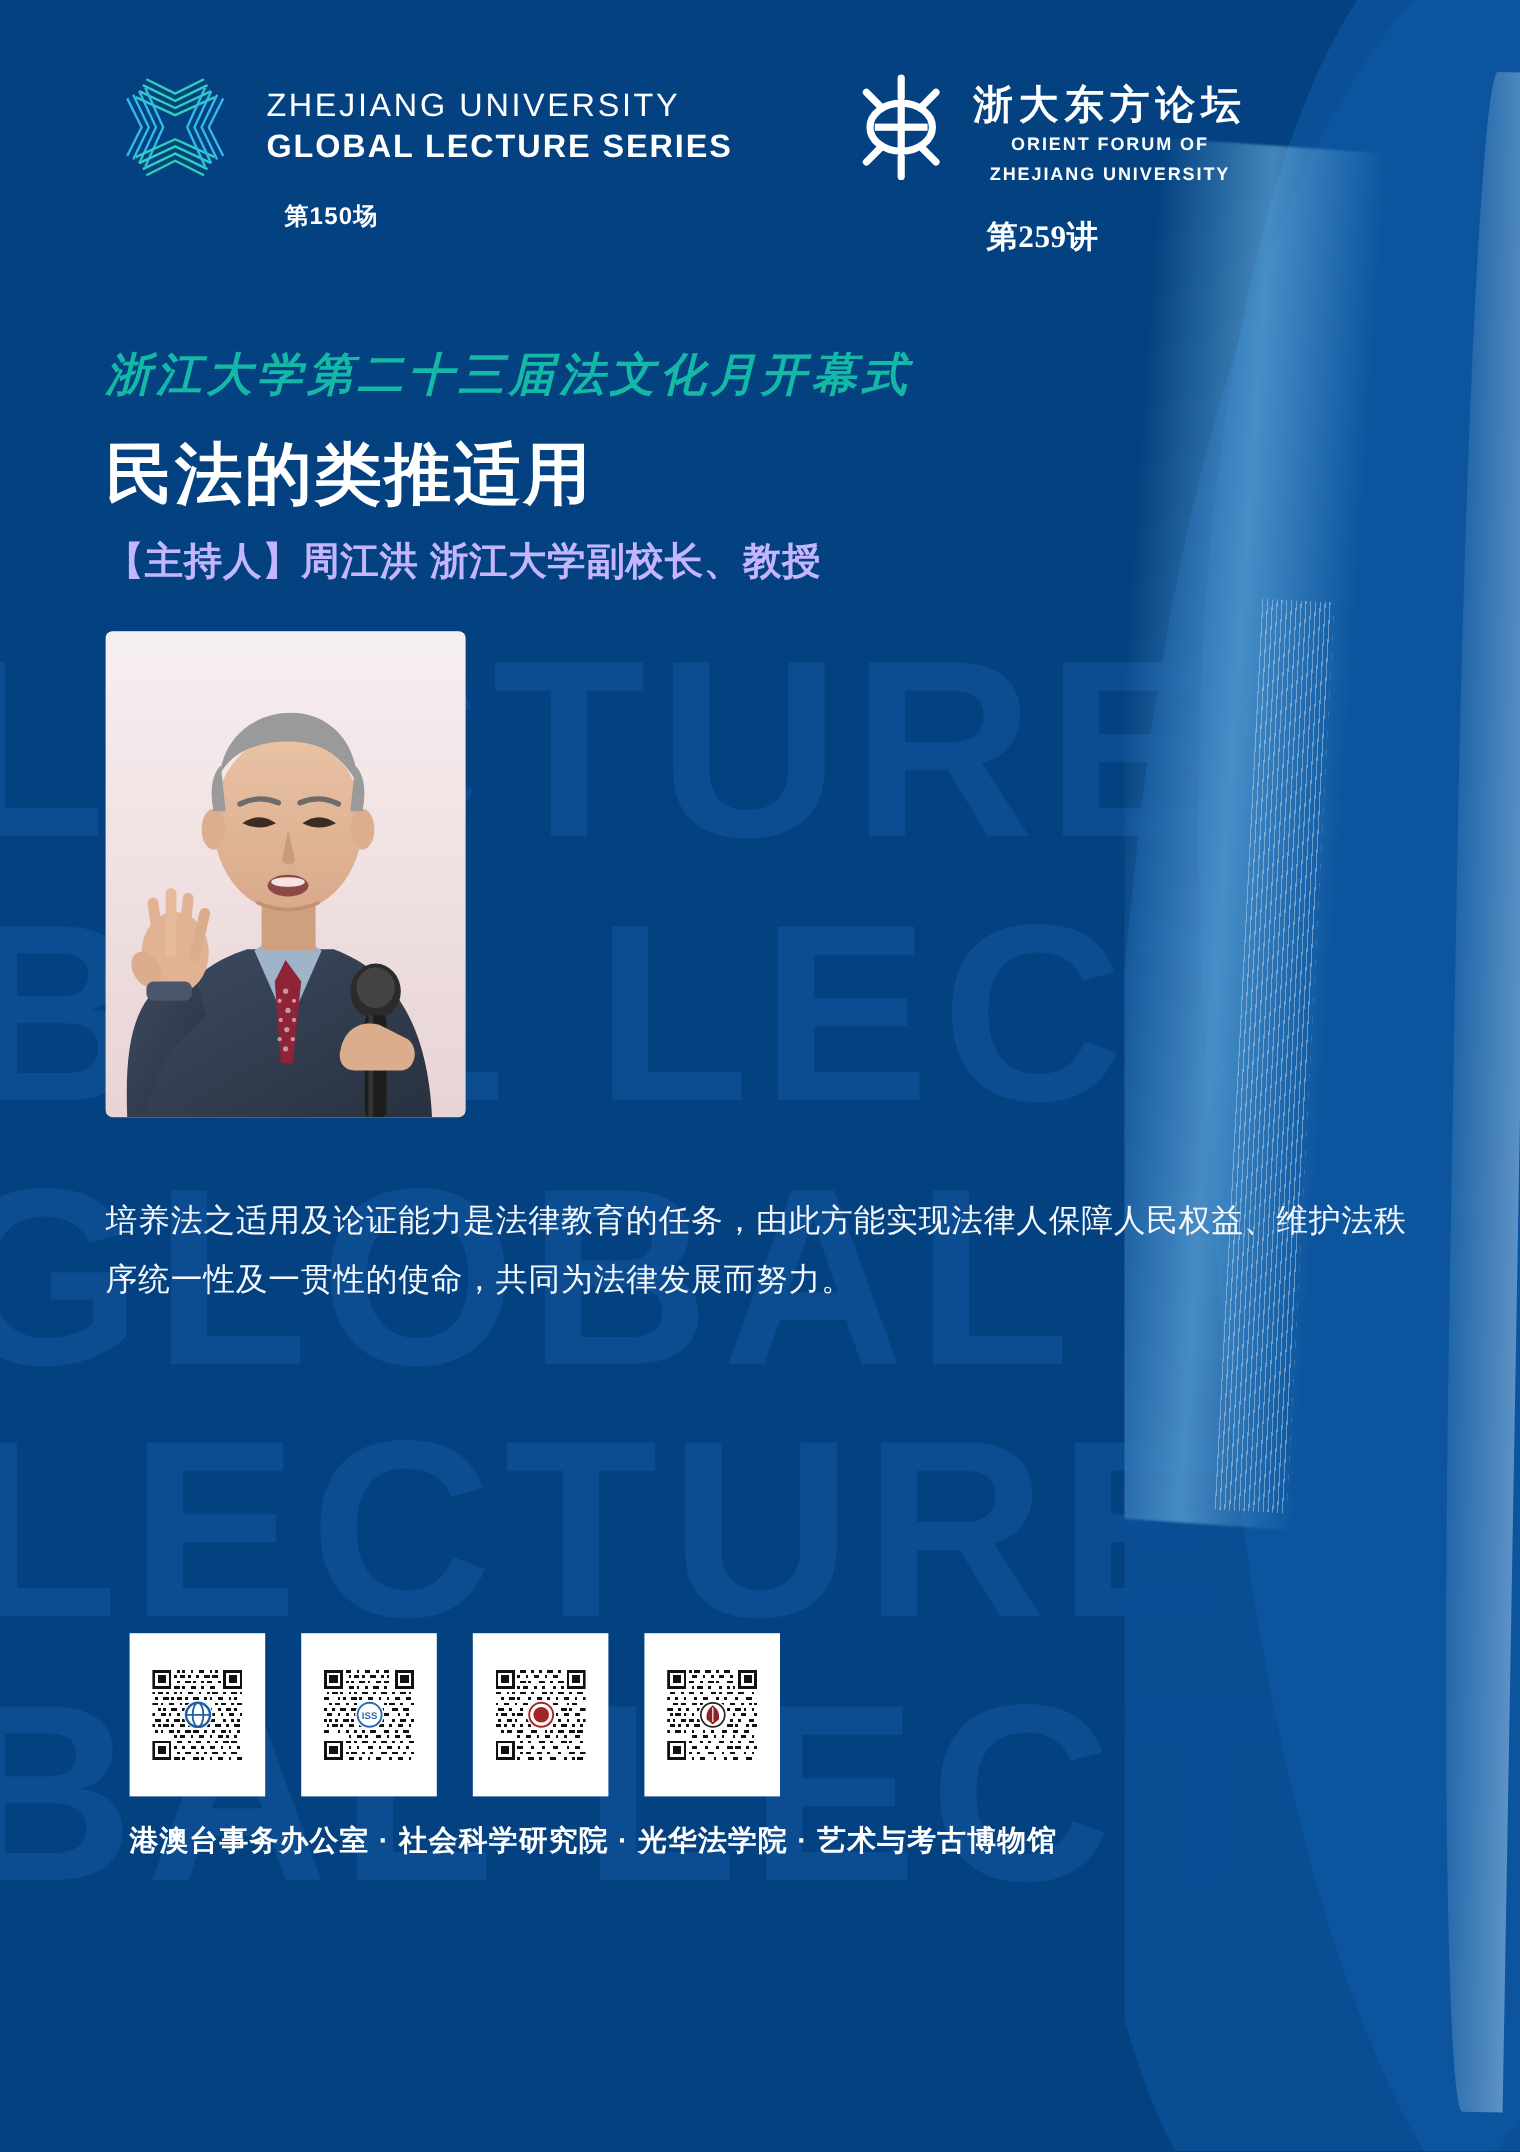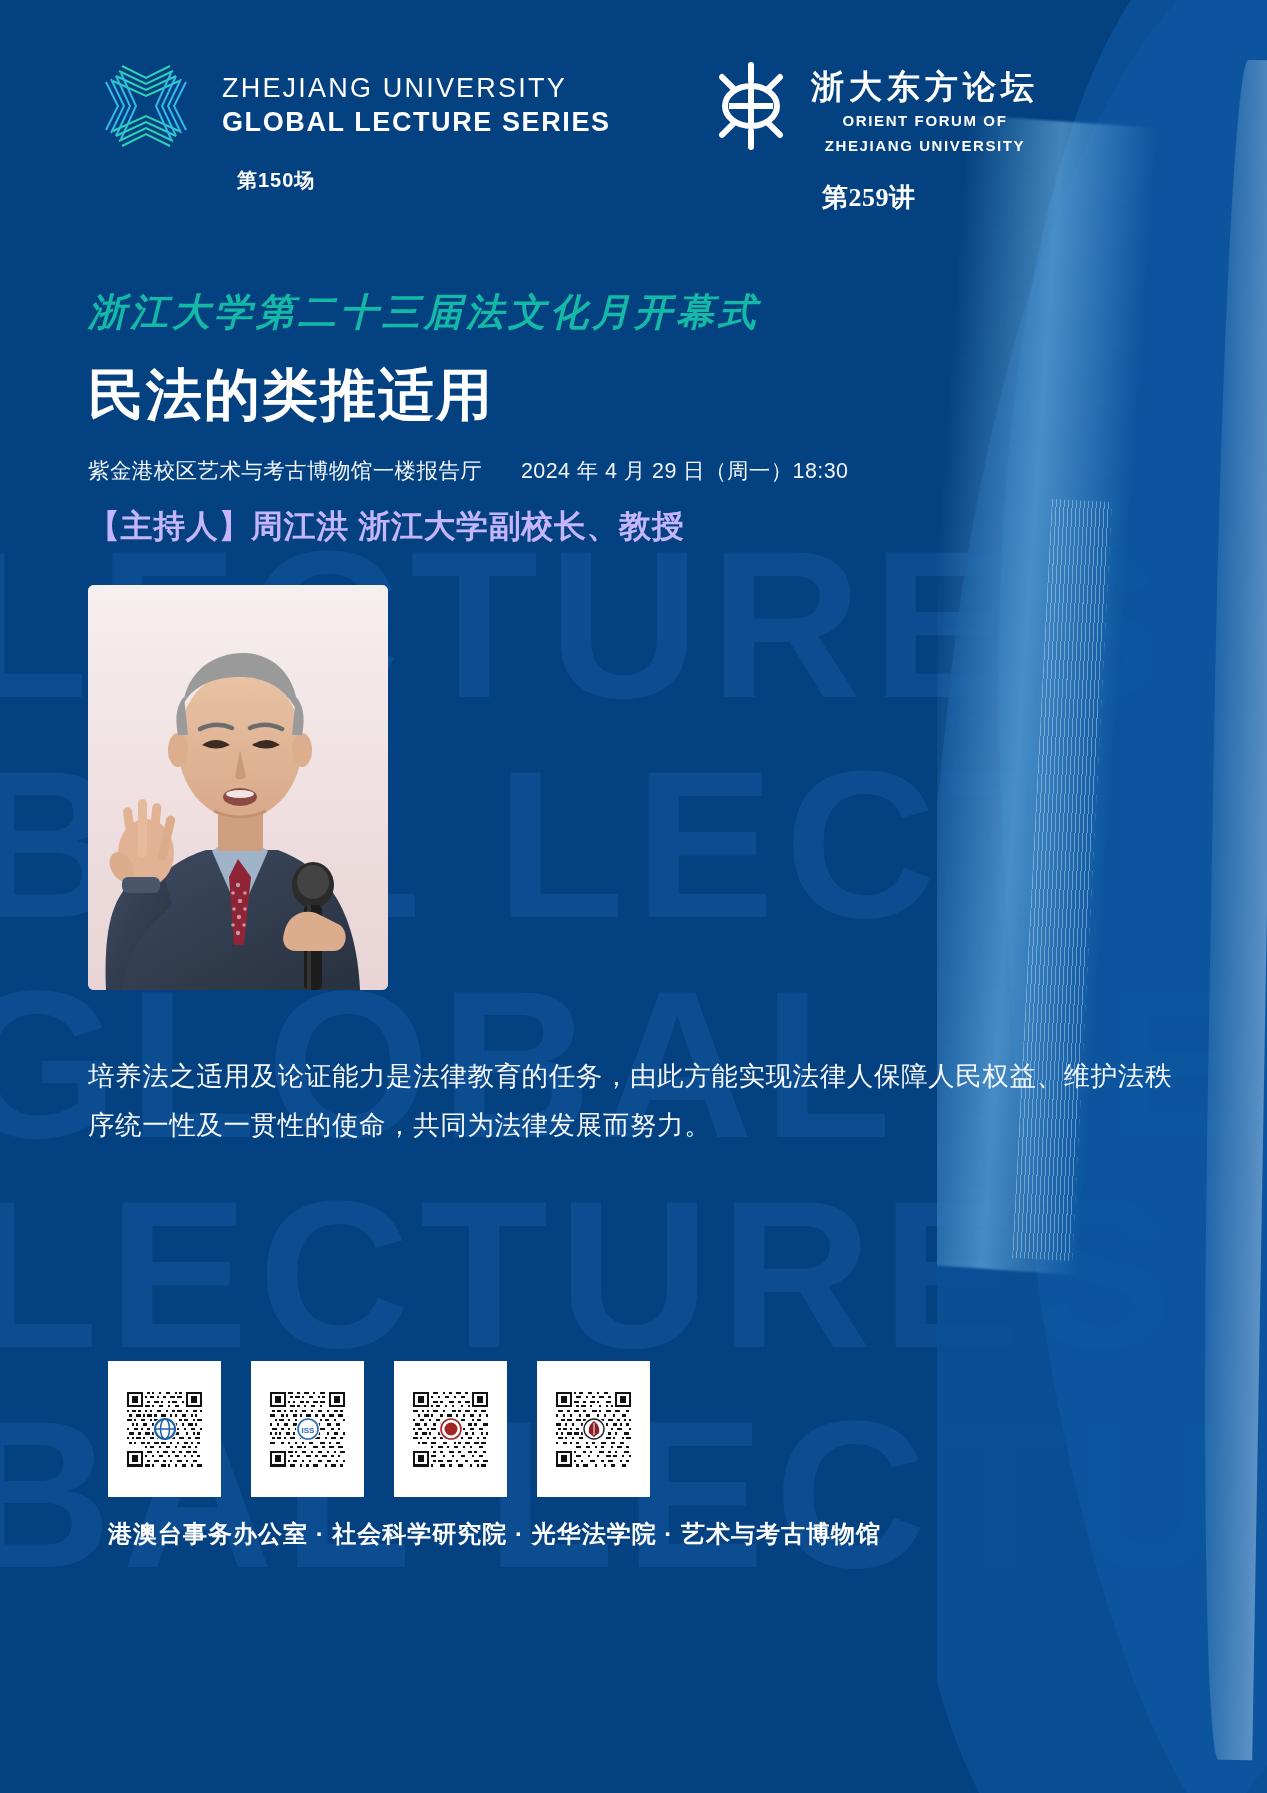--- a/index.html
+++ b/index.html
@@ -302,25 +302,20 @@
         <div class="orient-en">ORIENT FORUM OF</div>
         <div class="orient-en">ZHEJIANG UNIVERSITY</div>
       </span>
     </div>
     <div class="orient-count">第259讲</div>
   </div>
 
   <div class="series-title">浙江大学第二十三届法文化月开幕式</div>
   <div class="main-title">民法的类推适用</div>
 
-  <div class="meta-row">
-    <span>紫金港校区艺术与考古博物馆一楼报告厅</span>
-    <span class="gap"></span>
-    <span>2024 年 4 月 29 日（周一）18:30</span>
-  </div>
 
   <div class="host-row">【主持人】周江洪 浙江大学副校长、教授</div>
 
   <div class="speaker-block">
     <div class="portrait">
       <svg viewBox="0 0 300 405" xmlns="http://www.w3.org/2000/svg">
         <defs>
           <linearGradient id="bgp" x1="0" y1="0" x2="0" y2="1">
             <stop offset="0%" stop-color="#f6eff0"></stop>
             <stop offset="55%" stop-color="#efdfe0"></stop>

